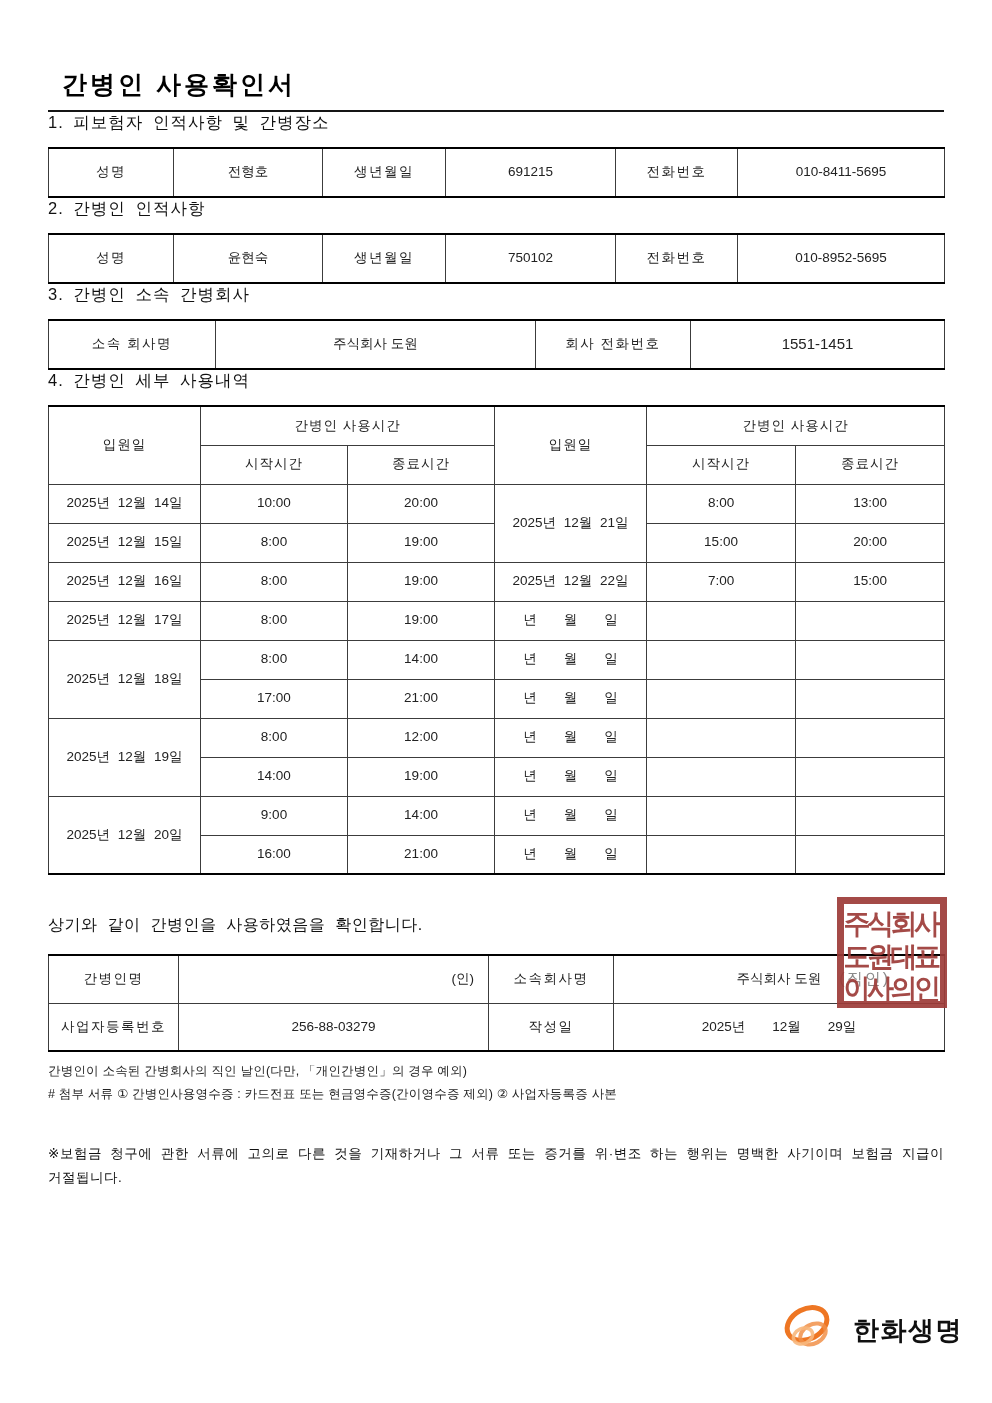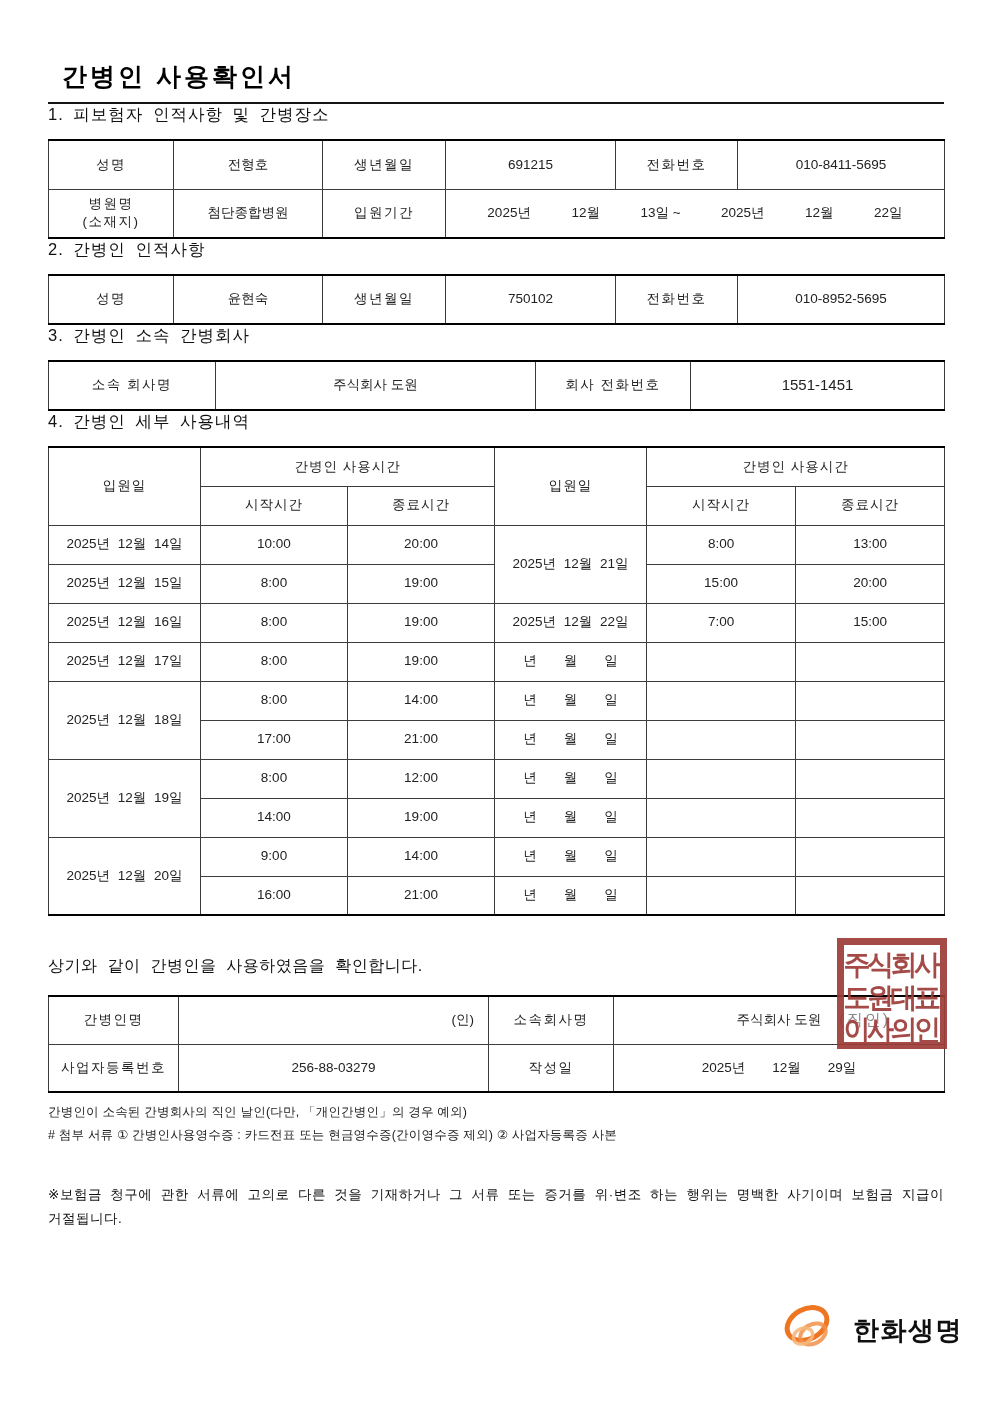--- a/index.html
+++ b/index.html
@@ -6,21 +6,21 @@
   html, body { background: #e8e8e8; }
   body { font-family: "Liberation Sans", "DejaVu Sans", sans-serif; }
   .page {
     position: relative;
     width: 992px; height: 1403px;
     margin: 0 auto;
     background: #ffffff;
     color: #1a1a1a;
     overflow: hidden;
   }
-  .content { padding: 8px 48px; }
+  .content { padding: 16px 48px; }
 
   
   .doc-title {
     padding: 52px 0 0 14px;
     font-size: 25px; font-weight: 700;
     letter-spacing: 3px; color: #000;
   }
   .title-rule { border-bottom: 2px solid #151515; margin-top: 9px; }
 
   
@@ -108,29 +108,20 @@
           <col style="width:207px">
       </colgroup>
       <tbody>
           <tr>
         <td class="lbl">성명</td>
         <td>전형호</td>
         <td class="lbl">생년월일</td>
         <td>691215</td>
         <td class="lbl">전화번호</td>
         <td>010-8411-5695</td>
-      </tr>
-      <tr>
-        <td class="lbl">
-          <span>병원명</span><br>
-          <span>(소재지)</span>
-        </td>
-        <td>첨단종합병원</td>
-        <td class="lbl">입원기간</td>
-        <td colspan="3">2025년   12월   13일 ~   2025년   12월   22일</td>
       </tr>
     </tbody>
       </table>
 
     <h2 class="sec-heading">2. 간병인 인적사항</h2>
     <table class="ftable t2">
       <colgroup>
         <col style="width:125px">
           <col style="width:149px">
           <col style="width:123px">

